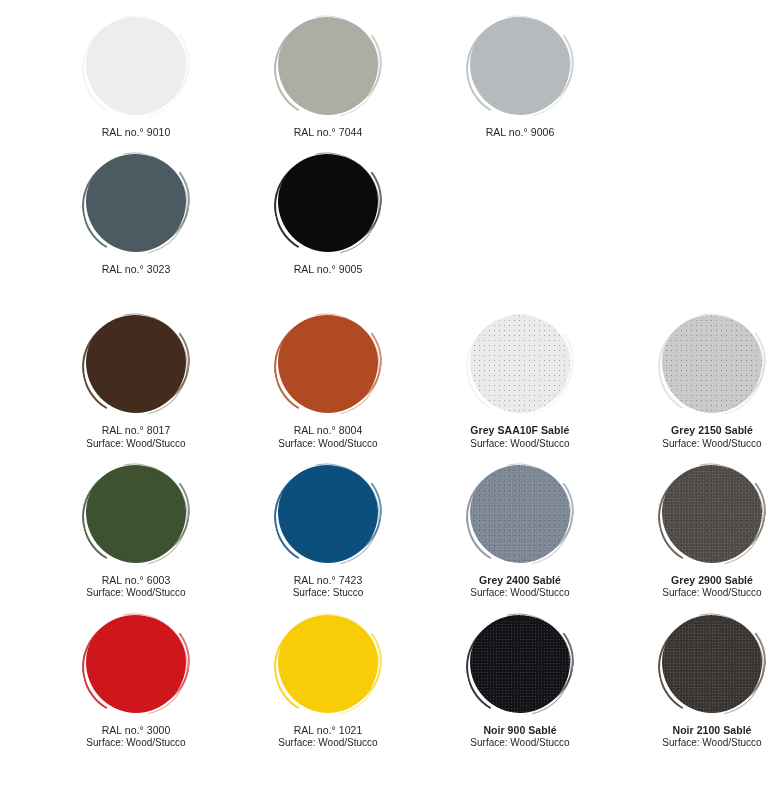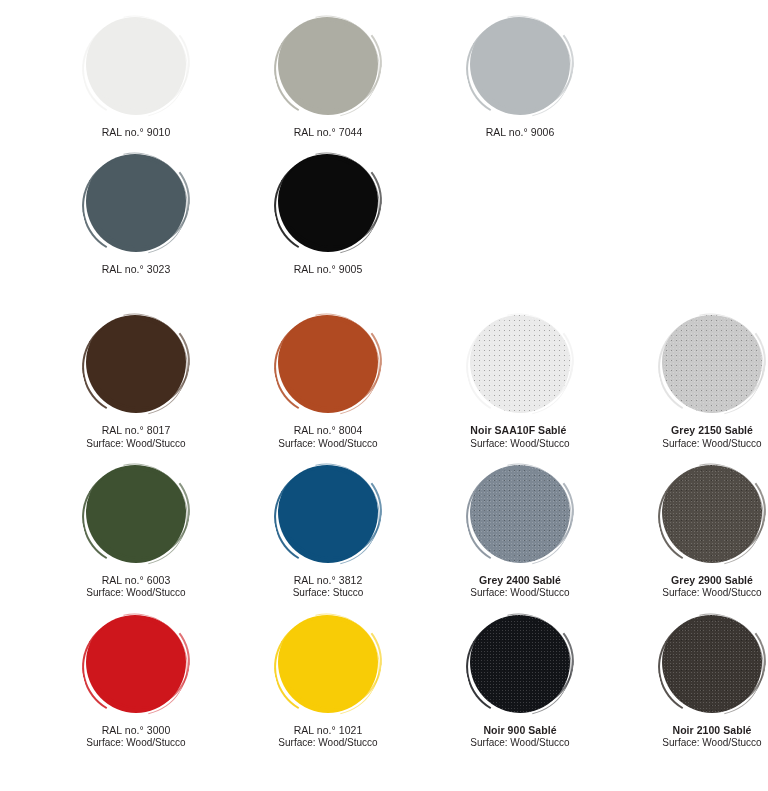--- a/index.html
+++ b/index.html
@@ -237,21 +237,21 @@
         <div class="cell">
           <div class="swatch-wrap">
             <div class="swatch sable light" style="color: rgb(234, 234, 234);">
               <div class="body"></div>
               <div class="edge1"></div>
               <div class="edge2"></div>
               <div class="edge3"></div>
             </div>
           </div>
           <div class="label left-align">
-            <div class="name bold">Noir SAA10F Sablé</div>
+            <div class="name bold">Grey SAA10F Sablé</div>
             <div class="surface">Surface: Wood/Stucco</div>
           </div>
         </div>
         <div class="cell">
           <div class="swatch-wrap">
             <div class="swatch sable light" style="color: rgb(201, 201, 201);">
               <div class="body"></div>
               <div class="edge1"></div>
               <div class="edge2"></div>
               <div class="edge3"></div>
@@ -282,21 +282,21 @@
         <div class="cell">
           <div class="swatch-wrap">
             <div class="swatch" style="color: rgb(13, 79, 124);">
               <div class="body"></div>
               <div class="edge1"></div>
               <div class="edge2"></div>
               <div class="edge3"></div>
             </div>
           </div>
           <div class="label">
-            <div class="name">RAL no.° 3812</div>
+            <div class="name">RAL no.° 7423</div>
             <div class="surface">Surface: Stucco</div>
           </div>
         </div>
         <div class="cell">
           <div class="swatch-wrap">
             <div class="swatch sable" style="color: rgb(125, 136, 148);">
               <div class="body"></div>
               <div class="edge1"></div>
               <div class="edge2"></div>
               <div class="edge3"></div>

